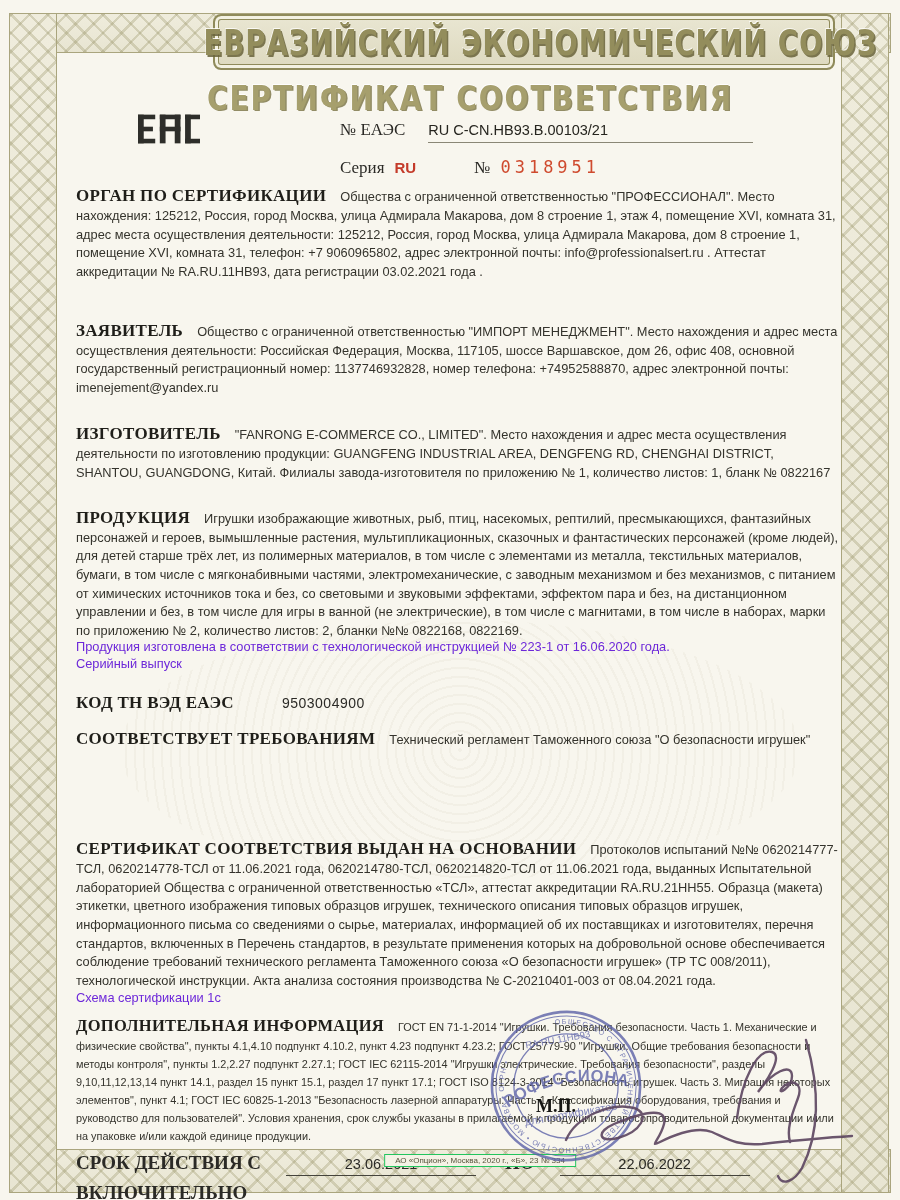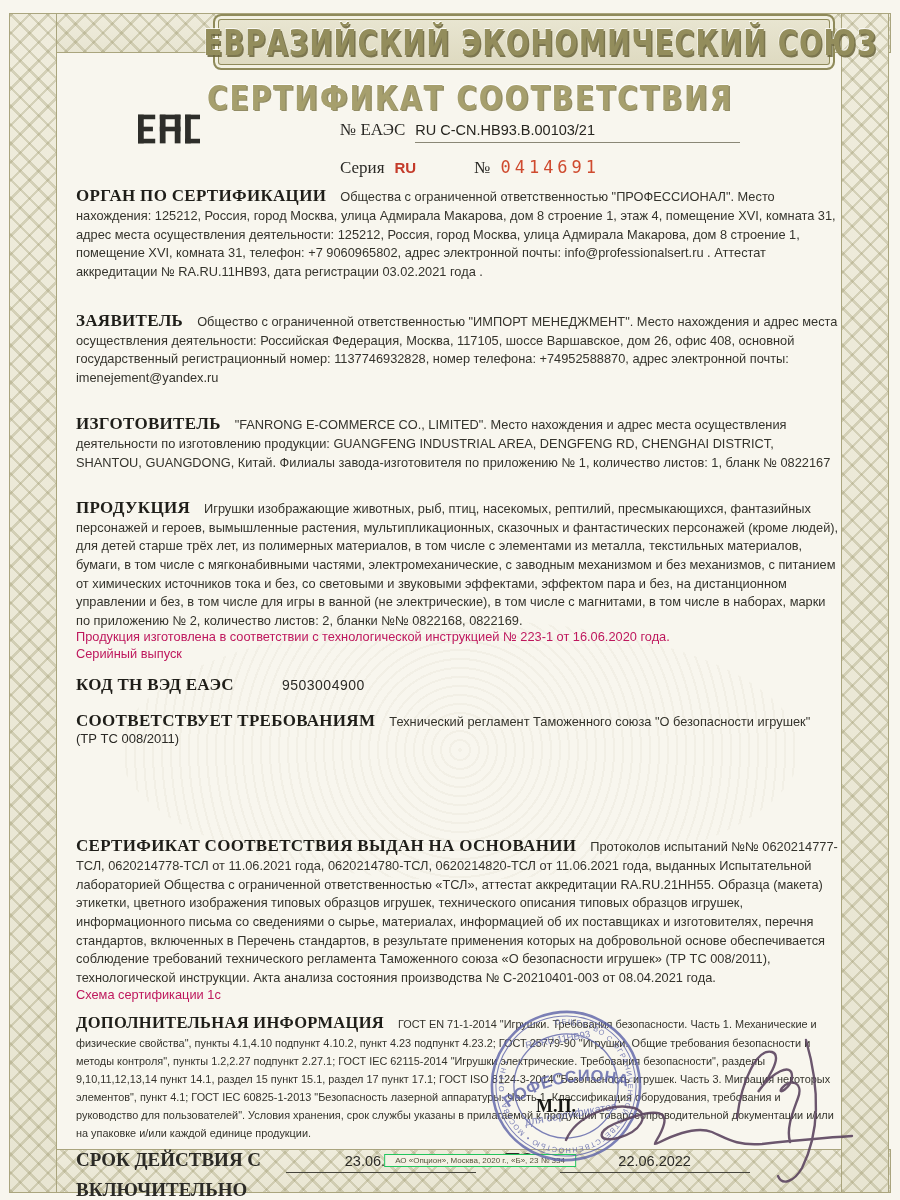--- a/index.html
+++ b/index.html
@@ -43,44 +43,44 @@
   .cert-title{
     position:absolute;left:150px;right:110px;top:82px;text-align:center;
     font-family:"DejaVu Sans",sans-serif;font-weight:bold;font-size:28px;
     transform:scale(1,1.18);letter-spacing:2px;white-space:nowrap;
     color:#a69f6d;text-shadow:1.5px 1.5px 0 rgba(120,114,66,.8), -0.5px -0.5px 0 rgba(255,255,255,.9);
   }
   .eac{position:absolute;left:138px;top:102px;}
   .num-line{position:absolute;left:340px;top:120px;white-space:nowrap;}
   .num-label{font-family:"Liberation Serif",serif;font-size:17px;}
   .num-value{
-    display:inline-block;font-size:14.5px;margin-left:10px;min-width:325px;
+    display:inline-block;font-size:14.5px;margin-left:23px;min-width:325px;
     border-bottom:1.5px solid #8a8776;padding-bottom:4px;color:#26251f;
   }
   .series-line{position:absolute;left:340px;top:157px;white-space:nowrap;}
   .series-label{font-family:"Liberation Serif",serif;font-size:17px;}
   .series-value{font-size:15px;font-weight:bold;margin-left:10px;}
   .blank-no-label{font-family:"Liberation Serif",serif;font-size:17px;margin-left:58px;}
   .blank-no{
     font-family:"DejaVu Sans Mono",monospace;font-size:17px;letter-spacing:4px;margin-left:10px;
   }
   
   .content{position:absolute;left:76px;right:58px;top:186px;}
   .sec{margin:0 0 0 0;}
   .sec-label{
     font-family:"Liberation Serif",serif;font-weight:bold;font-size:17px;
     letter-spacing:.3px;padding-right:14px;color:#1f1e19;
   }
   .sec-text{font-size:12.8px;line-height:1.30;color:#34332c;}
   .sec p{margin:0;}
-  .note{font-size:12.8px;line-height:1.32;color:#be185d;margin:2px 0 0 0;}
-  .mb-organ{margin-bottom:30px;}
+  .note{font-size:12.8px;line-height:1.32;color:#6d28d9;margin:2px 0 0 0;}
+  .mb-organ{margin-bottom:40px;}
   .mb-zayav{margin-bottom:28px;}
   .mb-izgot{margin-bottom:26px;}
-  .mb-prod{margin-bottom:12px;}
+  .mb-prod{margin-bottom:20px;}
   .mb-kod{margin-bottom:16px;}
   .mb-sootv{margin-bottom:90px;}
   .mb-vydan{margin-bottom:10px;}
   .mb-dop{margin-bottom:8px;}
   .kod-value{font-size:14px;letter-spacing:.5px;margin-left:34px;}
   .sootv-sub{font-size:13px;margin-top:2px;}
   
   .validity{display:flex;align-items:baseline;margin-bottom:2px;gap:7px;}
   .validity .vlabel{
     font-family:"Liberation Serif",serif;font-weight:bold;font-size:19px;white-space:nowrap;
@@ -139,21 +139,21 @@
         <rect x="82" y="42" width="26" height="8"></rect>
       </g>
     </svg>
   </div>
 
   <div class="num-line">
     <span class="num-label">№ ЕАЭС</span><span class="num-value">RU C-CN.HB93.B.00103/21</span>
   </div>
 
   <div class="series-line">
-    <span class="series-label">Серия</span><span class="series-value" style="color:#c43b2a;">RU</span><span class="blank-no-label">№</span><span class="blank-no" style="color:#cf4a2e;">0414691</span>
+    <span class="series-label">Серия</span><span class="series-value" style="color:#c43b2a;">RU</span><span class="blank-no-label">№</span><span class="blank-no" style="color:#cf4a2e;">0318951</span>
   </div>
 
   <div class="content">
 
     <div class="sec mb-organ">
       <p><span class="sec-label">ОРГАН ПО СЕРТИФИКАЦИИ</span><span class="sec-text">Общества с ограниченной ответственностью "ПРОФЕССИОНАЛ". Место нахождения: 125212, Россия, город Москва, улица Адмирала Макарова, дом 8 строение 1, этаж 4, помещение XVI, комната 31, адрес места осуществления деятельности: 125212, Россия, город Москва, улица Адмирала Макарова, дом 8 строение 1, помещение XVI, комната 31, телефон: +7 9060965802, адрес электронной почты: info@professionalsert.ru . Аттестат аккредитации № RA.RU.11HB93, дата регистрации 03.02.2021 года .</span></p>
     </div>
 
     <div class="sec mb-zayav">
       <p><span class="sec-label">ЗАЯВИТЕЛЬ</span><span class="sec-text">Общество с ограниченной ответственностью "ИМПОРТ МЕНЕДЖМЕНТ". Место нахождения и адрес места осуществления деятельности: Российская Федерация, Москва, 117105, шоссе Варшавское, дом 26, офис 408, основной государственный регистрационный номер: 1137746932828, номер телефона: +74952588870, адрес электронной почты: imenejement@yandex.ru</span></p>
@@ -168,21 +168,20 @@
       <p class="note">Продукция изготовлена в соответствии с технологической инструкцией № 223-1 от 16.06.2020 года.</p>
       <p class="note">Серийный выпуск</p>
     </div>
 
     <div class="sec mb-kod">
       <p><span class="sec-label">КОД ТН ВЭД ЕАЭС</span><span class="kod-value">9503004900</span></p>
     </div>
 
     <div class="sec mb-sootv">
       <p><span class="sec-label">СООТВЕТСТВУЕТ ТРЕБОВАНИЯМ</span><span class="sec-text">Технический регламент Таможенного союза "О безопасности игрушек"</span></p>
-      <p class="sootv-sub">(ТР ТС 008/2011)</p>
     </div>
 
     <div class="sec mb-vydan">
       <p><span class="sec-label">СЕРТИФИКАТ СООТВЕТСТВИЯ ВЫДАН НА ОСНОВАНИИ</span><span class="sec-text">Протоколов испытаний №№ 0620214777-ТСЛ, 0620214778-ТСЛ от 11.06.2021 года, 0620214780-ТСЛ, 0620214820-ТСЛ от 11.06.2021 года, выданных Испытательной лабораторией Общества с ограниченной ответственностью «ТСЛ», аттестат аккредитации RA.RU.21HH55. Образца (макета) этикетки, цветного изображения типовых образцов игрушек, технического описания типовых образцов игрушек, информационного письма со сведениями о сырье, материалах, информацией об их поставщиках и изготовителях, перечня стандартов, включенных в Перечень стандартов, в результате применения которых на добровольной основе обеспечивается соблюдение требований технического регламента Таможенного союза «О безопасности игрушек» (ТР ТС 008/2011), технологической инструкции. Акта анализа состояния производства № С-20210401-003 от 08.04.2021 года.</span></p>
       <p class="note">Схема сертификации 1с</p>
     </div>
 
     <div class="sec mb-dop">
       <p><span class="sec-label" style="font-size:16.5px;">ДОПОЛНИТЕЛЬНАЯ ИНФОРМАЦИЯ</span><span class="sec-text" style="font-size:10.9px;line-height:1.27;">ГОСТ EN 71-1-2014 "Игрушки. Требования безопасности. Часть 1. Механические и физические свойства", пункты 4.1,4.10 подпункт 4.10.2, пункт 4.23 подпункт 4.23.2; ГОСТ 25779-90 "Игрушки. Общие требования безопасности и методы контроля", пункты 1.2,2.27 подпункт 2.27.1; ГОСТ IEC 62115-2014 "Игрушки электрические. Требования безопасности", разделы 9,10,11,12,13,14 пункт 14.1, раздел 15 пункт 15.1, раздел 17 пункт 17.1; ГОСТ ISO 8124-3-2014 "Безопасность игрушек. Часть 3. Миграция некоторых элементов", пункт 4.1; ГОСТ IEC 60825-1-2013 "Безопасность лазерной аппаратуры. Часть 1. Классификация оборудования, требования и руководство для пользователей". Условия хранения, срок службы указаны в прилагаемой к продукции товаросопроводительной документации и/или на упаковке и/или каждой единице продукции.</span></p>
     </div>

